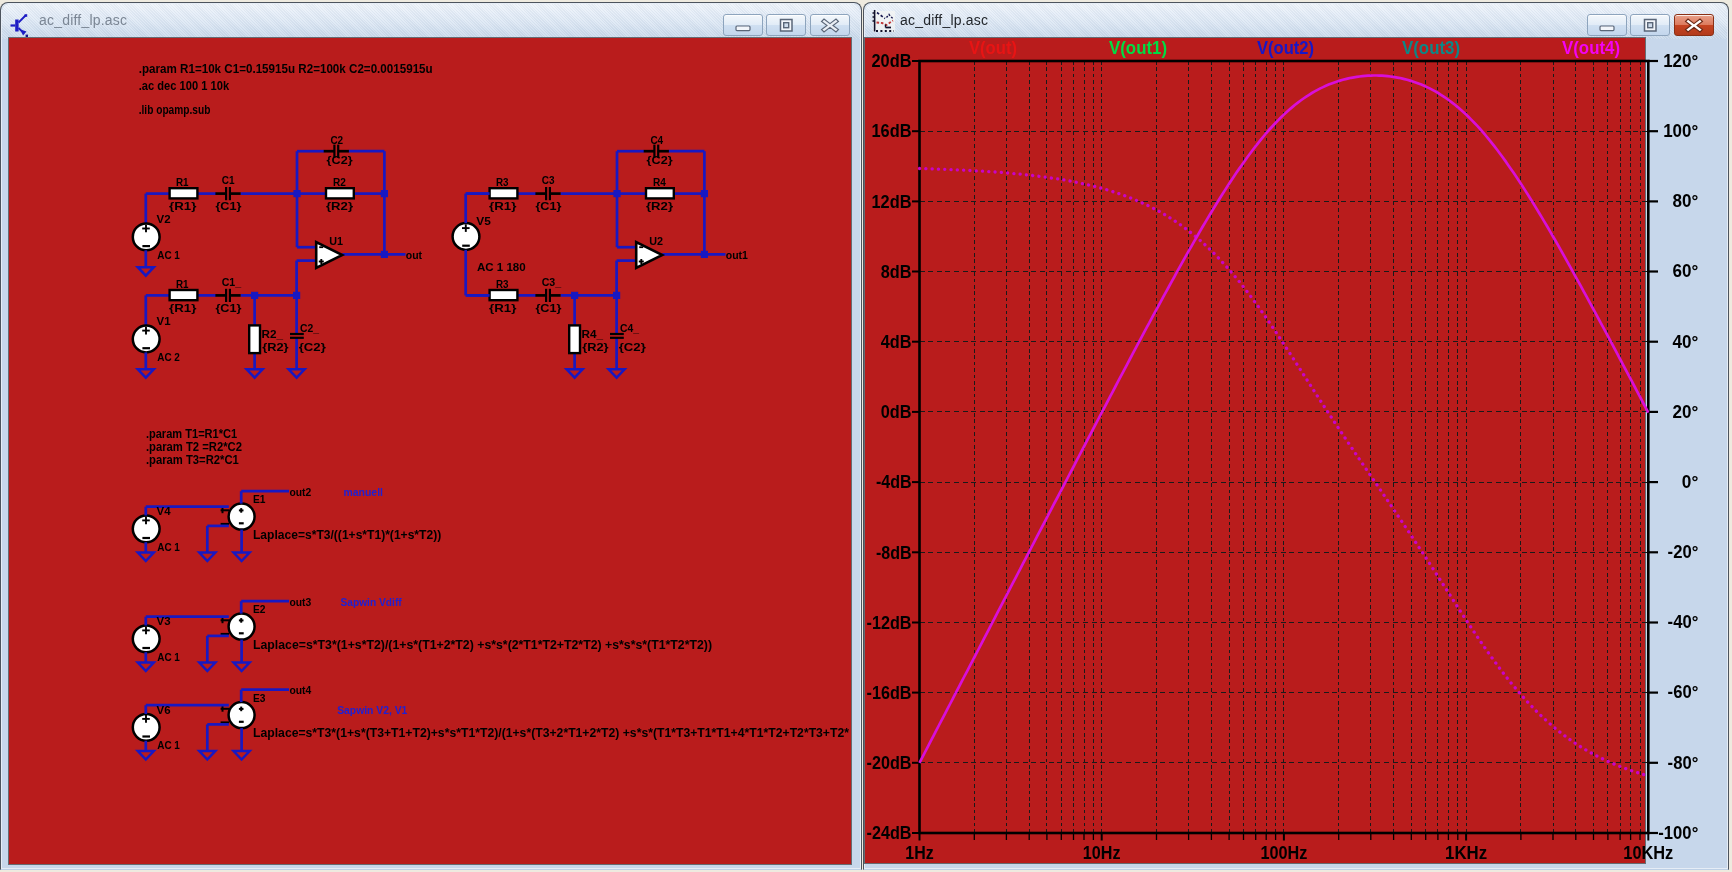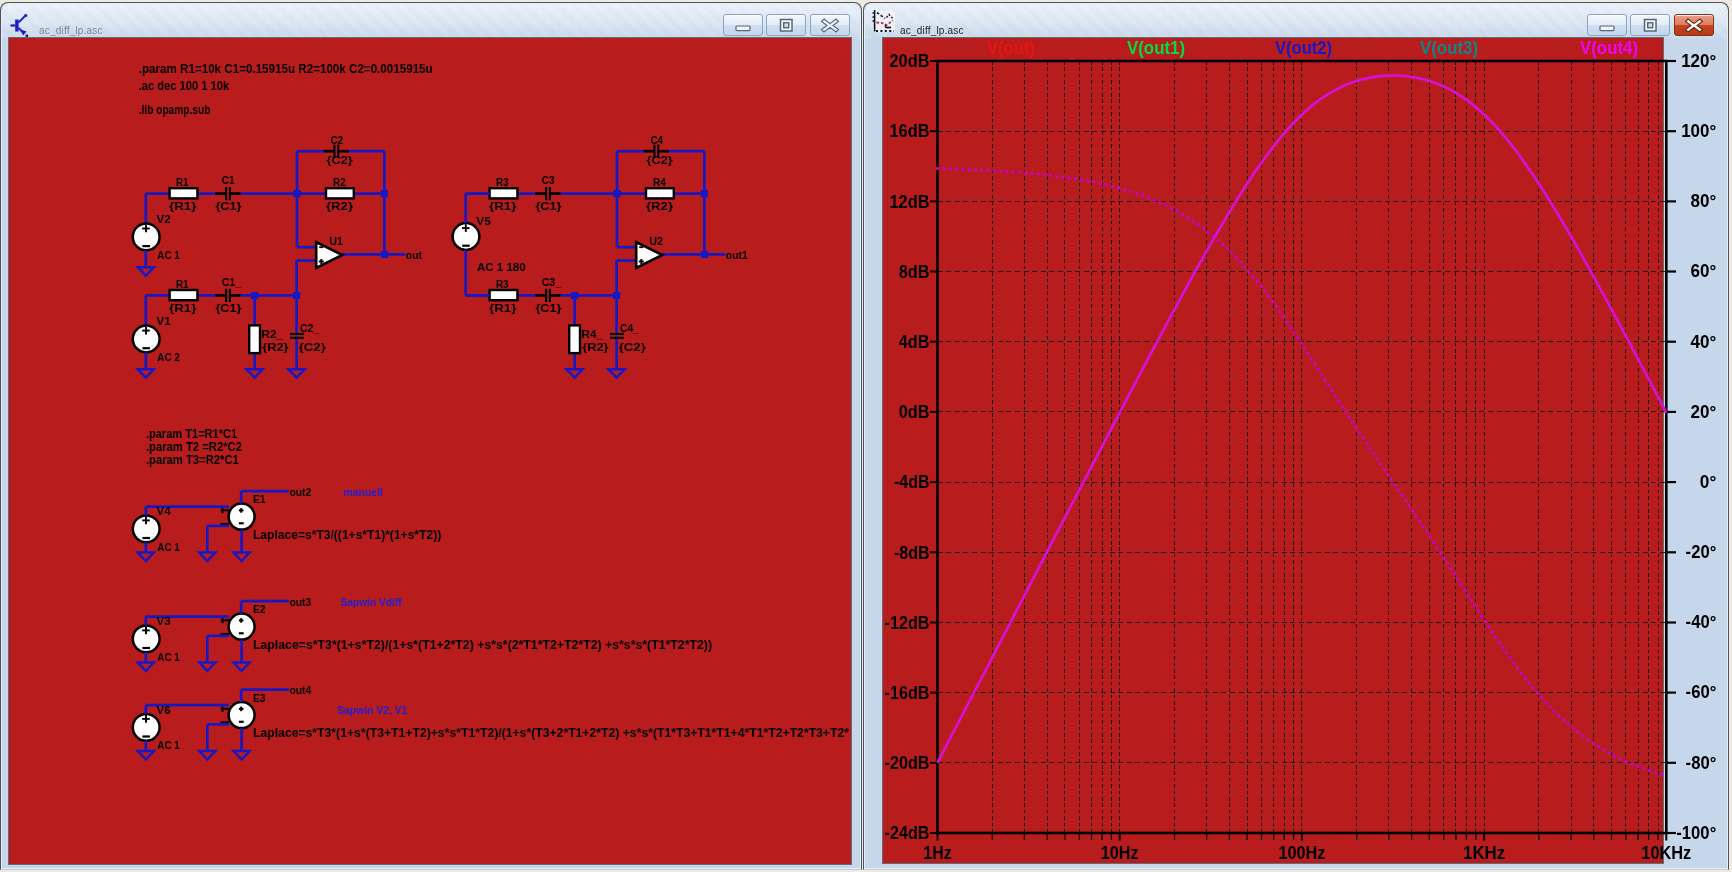--- a/index.html
+++ b/index.html
@@ -1,21 +1,21 @@
 <!DOCTYPE html>
 <html><head><meta charset="utf-8"><style>
 * { margin:0; padding:0; box-sizing:border-box; }
 body { width:1732px; height:872px; background:#eeeadf; font-family:"Liberation Sans",sans-serif; position:relative; overflow:hidden; }
 .win { position:absolute; top:2px; height:868px; background:#c7d7eb; border:1px solid #4d545d; border-bottom:1px solid #bed0e6; border-radius:8px 8px 0 0;
   box-shadow: inset 0 0 0 1px rgba(255,255,255,.55); }
 .tbar { position:absolute; left:1px; top:1px; right:1px; height:35px; border-radius:7px 7px 0 0;
   background:
    repeating-linear-gradient(45deg, rgba(255,255,255,.13) 0 1px, rgba(120,140,165,.08) 1px 2px),
    linear-gradient(180deg,#eff4fa 0%,#e6eef8 25%,#dce7f4 55%,#d0deee 80%,#cadaec 100%); }
-.ttext { position:absolute; top:22px; font-size:10px; letter-spacing:0.2px; }
+.ttext { position:absolute; top:9px; font-size:14px; letter-spacing:0.2px; }
 .btn { position:absolute; top:11px; width:40px; height:22px; border:1px solid #8da4bd; border-radius:3px;
    box-shadow: inset 0 1px 0 rgba(255,255,255,.8); }
 .btn svg { position:absolute; left:0; top:0; }
 .canvas { position:absolute; background:#b91c1c; border:1px solid #666c73; }
 </style></head>
 <body>
 <div class="win" style="left:0;width:862px">
   <div class="tbar"></div>
   <svg width="26" height="28" style="position:absolute;left:9px;top:7px">
 <rect x="5.2" y="9.5" width="3.4" height="12" fill="#1c1cc4"></rect>
@@ -325,21 +325,21 @@
     <svg width="38" height="20">
         <rect x="13.5" y="4.5" width="11.5" height="11.5" fill="#f2f5fa" stroke="#5a6678" stroke-width="1.5"></rect>
         <rect x="16.7" y="7.7" width="5" height="5" fill="#cfdcec" stroke="#5a6678" stroke-width="1.4"></rect>
       </svg>
   </div>
   <div class="btn" style="left:810px;background:linear-gradient(180deg,#e8a08a 0%,#dd7c5f 48%,#c64421 52%,#b23a1b 100%);border-color:#8a3015">
     <svg width="38" height="20">
         <path d="M13 4 L19 8.6 L25 4 L27.5 6.5 L22 10.5 L27.5 14.5 L25 17 L19 12.4 L13 17 L10.5 14.5 L16 10.5 L10.5 6.5 Z" fill="#fff" stroke="#6b2815" stroke-width="1.1"></path>
       </svg>
   </div>
-  <div class="canvas" style="left:18px;top:34px;width:782px;height:827px"><svg width="843" height="825" viewBox="873 38 843 825" font-family="'Liberation Sans',sans-serif" font-weight="bold">
+  <div class="canvas" style="left:0;top:34px;width:782px;height:827px"><svg width="843" height="825" viewBox="873 38 843 825" font-family="'Liberation Sans',sans-serif" font-weight="bold">
         <g stroke="#1a1a1a" stroke-width="1" shape-rendering="crispEdges" stroke-dasharray="3.5 2.9">
           <line x1="982.3" y1="61.0" x2="982.3" y2="833.0"></line>
           <line x1="1014.4" y1="61.0" x2="1014.4" y2="833.0"></line>
           <line x1="1037.2" y1="61.0" x2="1037.2" y2="833.0"></line>
           <line x1="1054.9" y1="61.0" x2="1054.9" y2="833.0"></line>
           <line x1="1069.3" y1="61.0" x2="1069.3" y2="833.0"></line>
           <line x1="1081.5" y1="61.0" x2="1081.5" y2="833.0"></line>
           <line x1="1092.0" y1="61.0" x2="1092.0" y2="833.0"></line>
           <line x1="1101.4" y1="61.0" x2="1101.4" y2="833.0"></line>
           <line x1="1164.5" y1="61.0" x2="1164.5" y2="833.0"></line>

